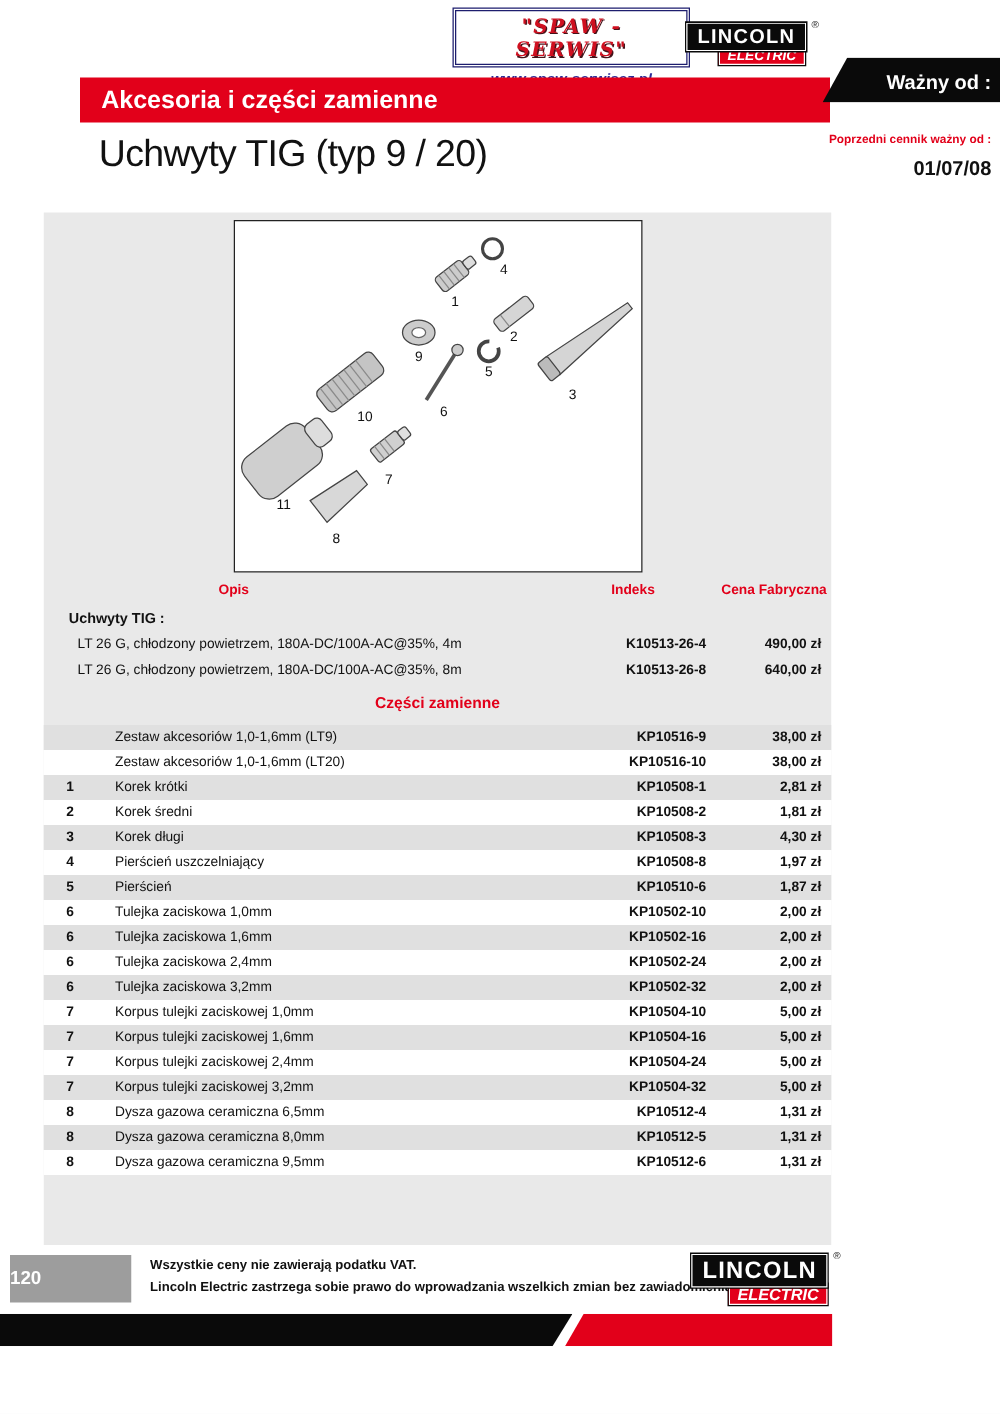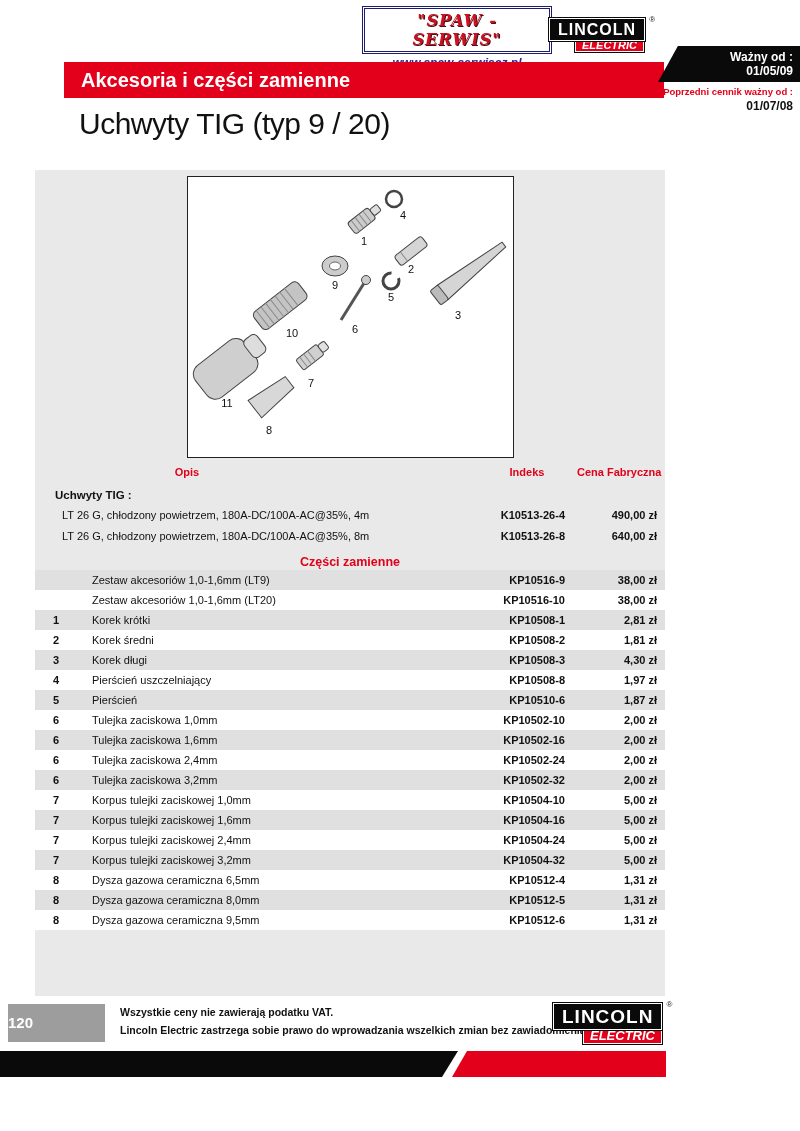--- a/index.html
+++ b/index.html
@@ -35,21 +35,21 @@
   .lincoln-top .lbl-red { font-size:11px; margin-left:26px; }
   .lincoln-footer { top:1003px; left:553px; }
   .lincoln-footer .lbl-black { font-size:19px; }
   .lincoln-footer .lbl-red { font-size:13px; margin-left:30px; }
 
   .validity { position:absolute; top:46px; right:0; width:142px; text-align:right; z-index:3; }
   .validity .wedge {
     position:absolute; top:0; right:0; width:142px; height:36px; background:#0a0a0a;
     clip-path:polygon(14% 0, 100% 0, 100% 100%, 0 100%); z-index:0;
   }
-  .validity .vline { position:relative; z-index:1; padding-right:7px; font-size:12px; font-weight:bold; line-height:14px; }
+  .validity .vline { position:relative; z-index:1; padding-right:7px; font-size:16px; font-weight:bold; line-height:14px;margin-top:10px; }
   .validity .v-label { color:#fff; padding-top:4px; }
   .validity .v-date { color:#fff; }
   .validity .v-prev-label { color:#e2001a; font-size:9.5px; margin-top:7px; white-space:nowrap; }
   .validity .v-prev-date { color:#111; }
 
   .banner {
     position:absolute; top:62px; left:64px; width:600px; height:36px; background:#e2001a;
     color:#fff; font-size:20px; font-weight:bold; line-height:36px; padding-left:17px;
   }
 
@@ -60,26 +60,26 @@
   .diagram-box { margin:6px auto 0; width:327px; height:282px; background:#fff; border:1px solid #222; }
   .diagram-box svg { display:block; }
   .dg-num { font-size:11px; fill:#111; }
 
   
   .ptable { width:630px; font-size:11px; color:#111; }
   .row, .thead { display:flex; align-items:center;gap:12px; }
   .thead { margin-top:6px; height:15px; color:#e2001a; font-weight:bold; }
   .sp-num { width:42px; }
   .th-desc { flex:1; text-align:center; padding-right:140px; }
-  .th-index { width:128px; text-align:center; padding-left:52px; white-space:nowrap; }
+  .th-index { width:128px; text-align:left; padding-left:52px; white-space:nowrap; }
   .th-price { width:88px; text-align:center; white-space:nowrap; padding-right:4px; }
 
   .group-title { font-weight:bold; font-size:11.5px; padding-left:20px; margin-top:7px; height:18px; line-height:18px; }
   .section-title { color:#e2001a; font-weight:bold; font-size:12.5px; text-align:center; margin-top:8px; height:16px; line-height:16px; }
-  .parts-wrap { }
+  .parts-wrap { margin-top:10px; }
 
   .row { height:20px; }
   .torch-row { height:21px; }
   .c-num { width:42px; text-align:center; font-weight:bold; }
   .c-desc { flex:1; padding-left:3px; white-space:nowrap; overflow:hidden; }
   .torch-row .c-desc { padding-left:27px; }
   .c-index { width:128px; text-align:right; font-weight:bold; padding-left:52px; white-space:nowrap; }
   .c-price { width:88px; text-align:right; font-weight:bold; padding-right:8px; white-space:nowrap; }
   .stripe-a { background:#e0e0e0; }
   .stripe-b { background:#ffffff; }

